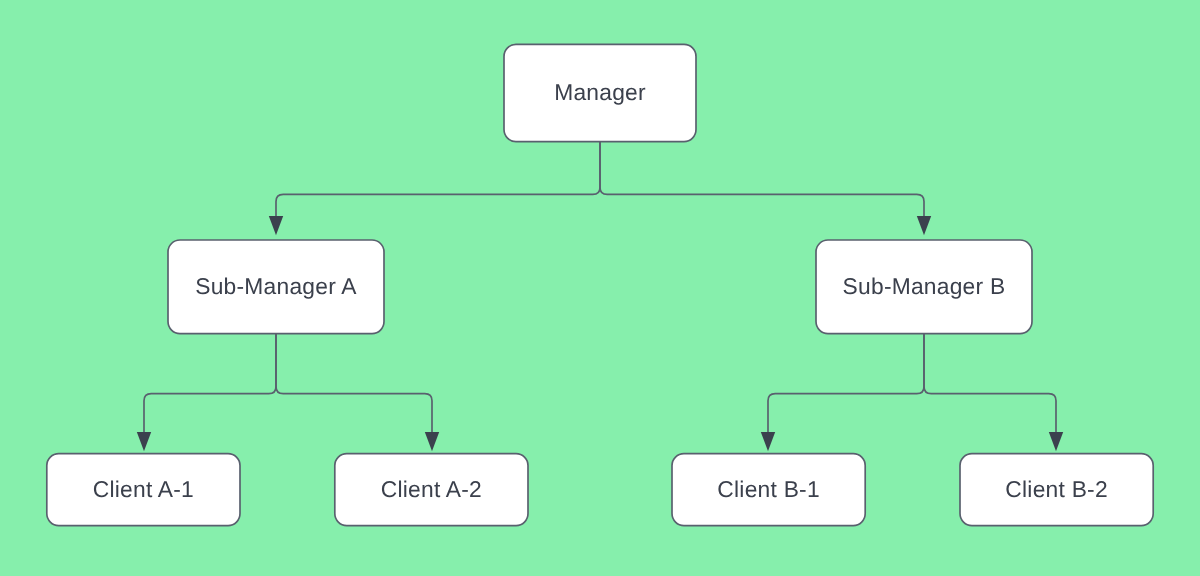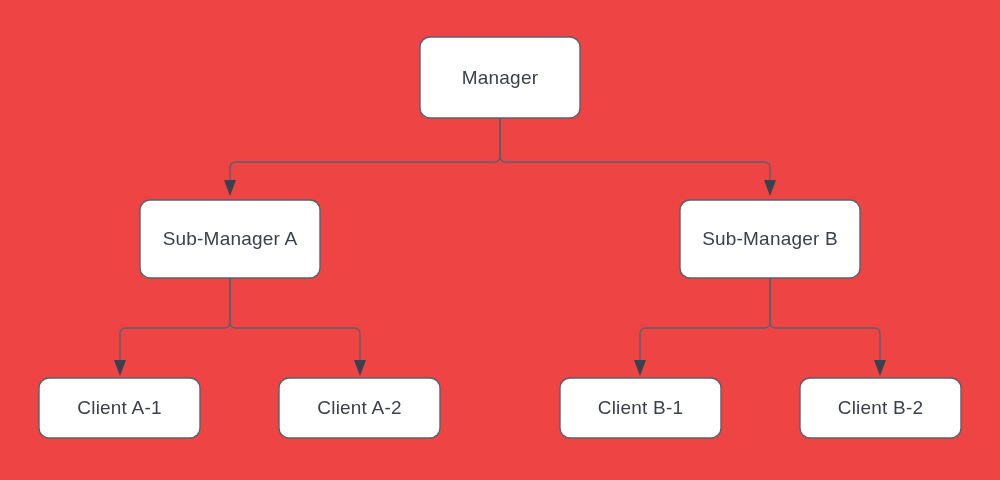--- a/index.html
+++ b/index.html
@@ -11,21 +11,21 @@
   body {
     width: 1000px;
     height: 480px;
     overflow: hidden;
     font-family: "Liberation Sans", "DejaVu Sans", sans-serif;
   }
   #diagram-canvas {
     position: relative;
     width: 1000px;
     height: 480px;
-    background: #ef4444;
+    background: #86efac;
   }
   svg.diagram-svg {
     position: absolute;
     top: 0;
     left: 0;
     width: 1000px;
     height: 480px;
     display: block;
   }
   .node-rect {

